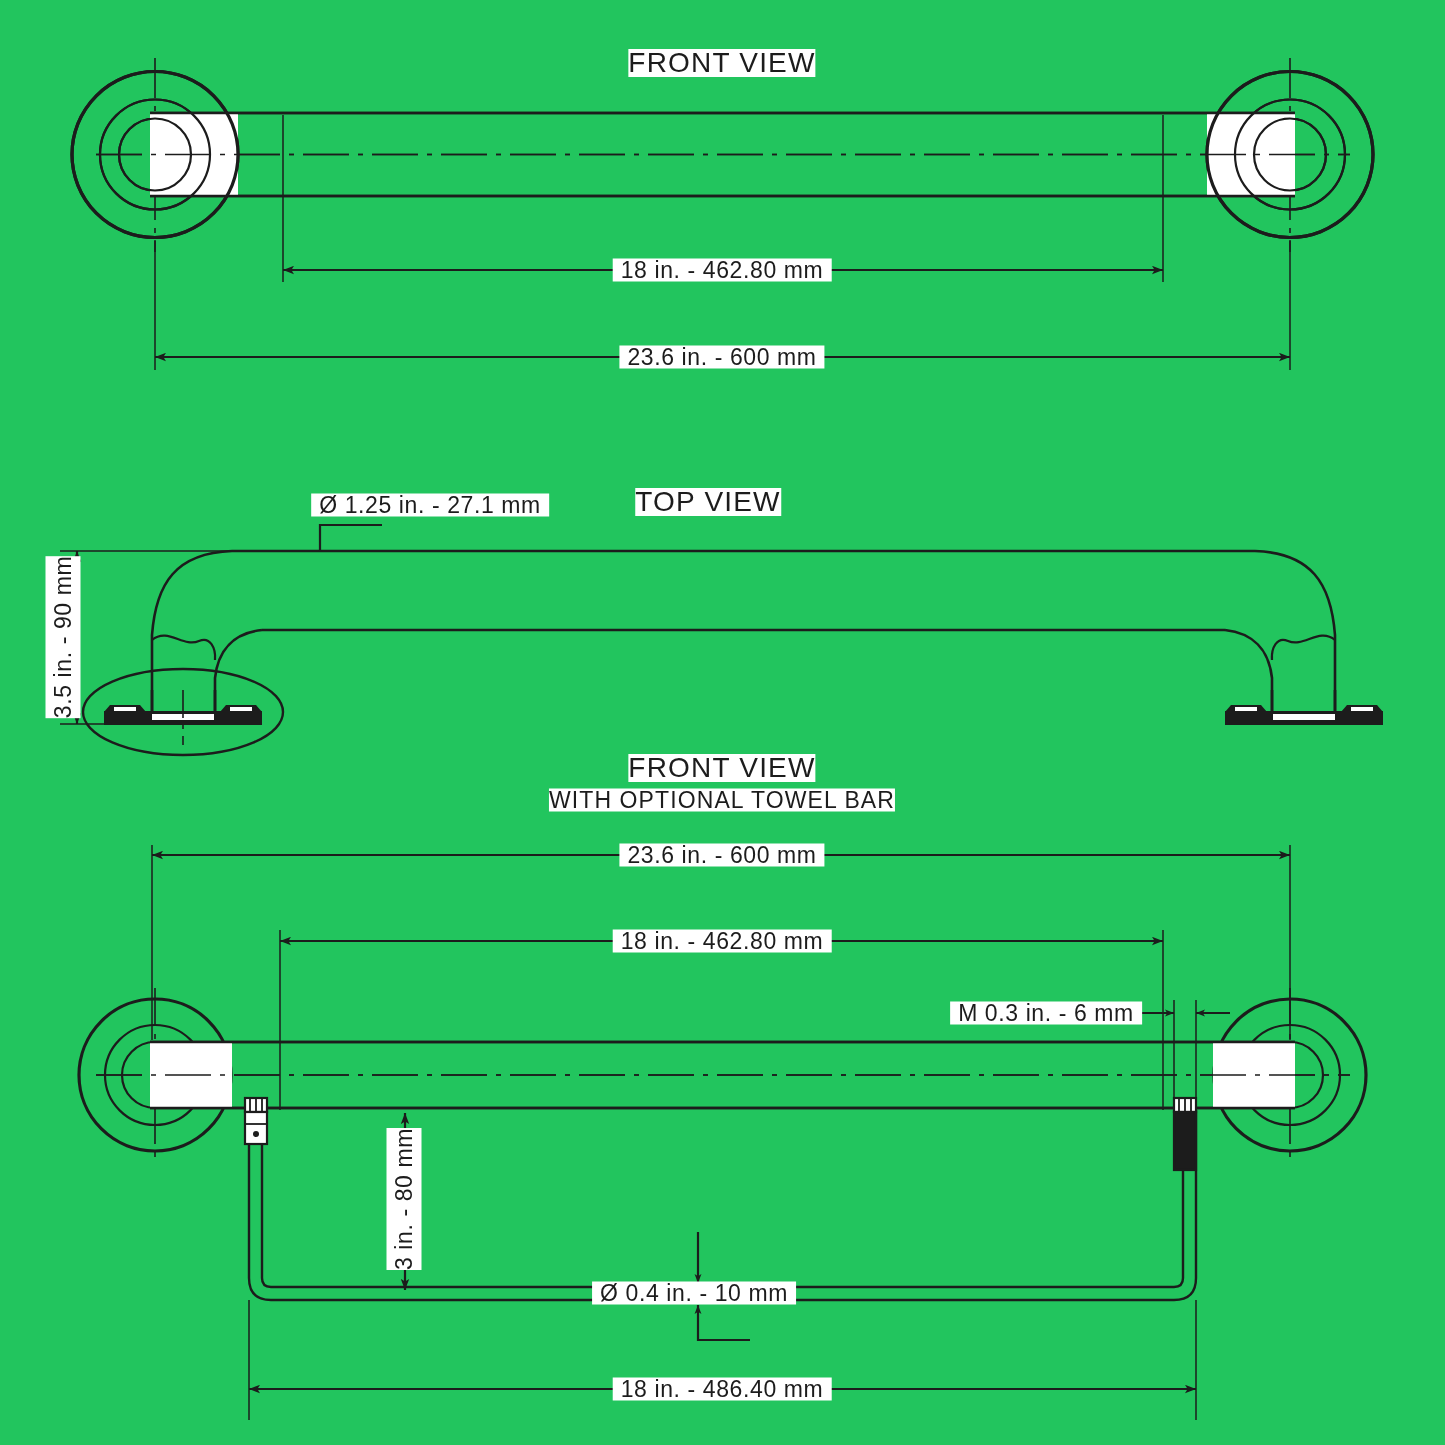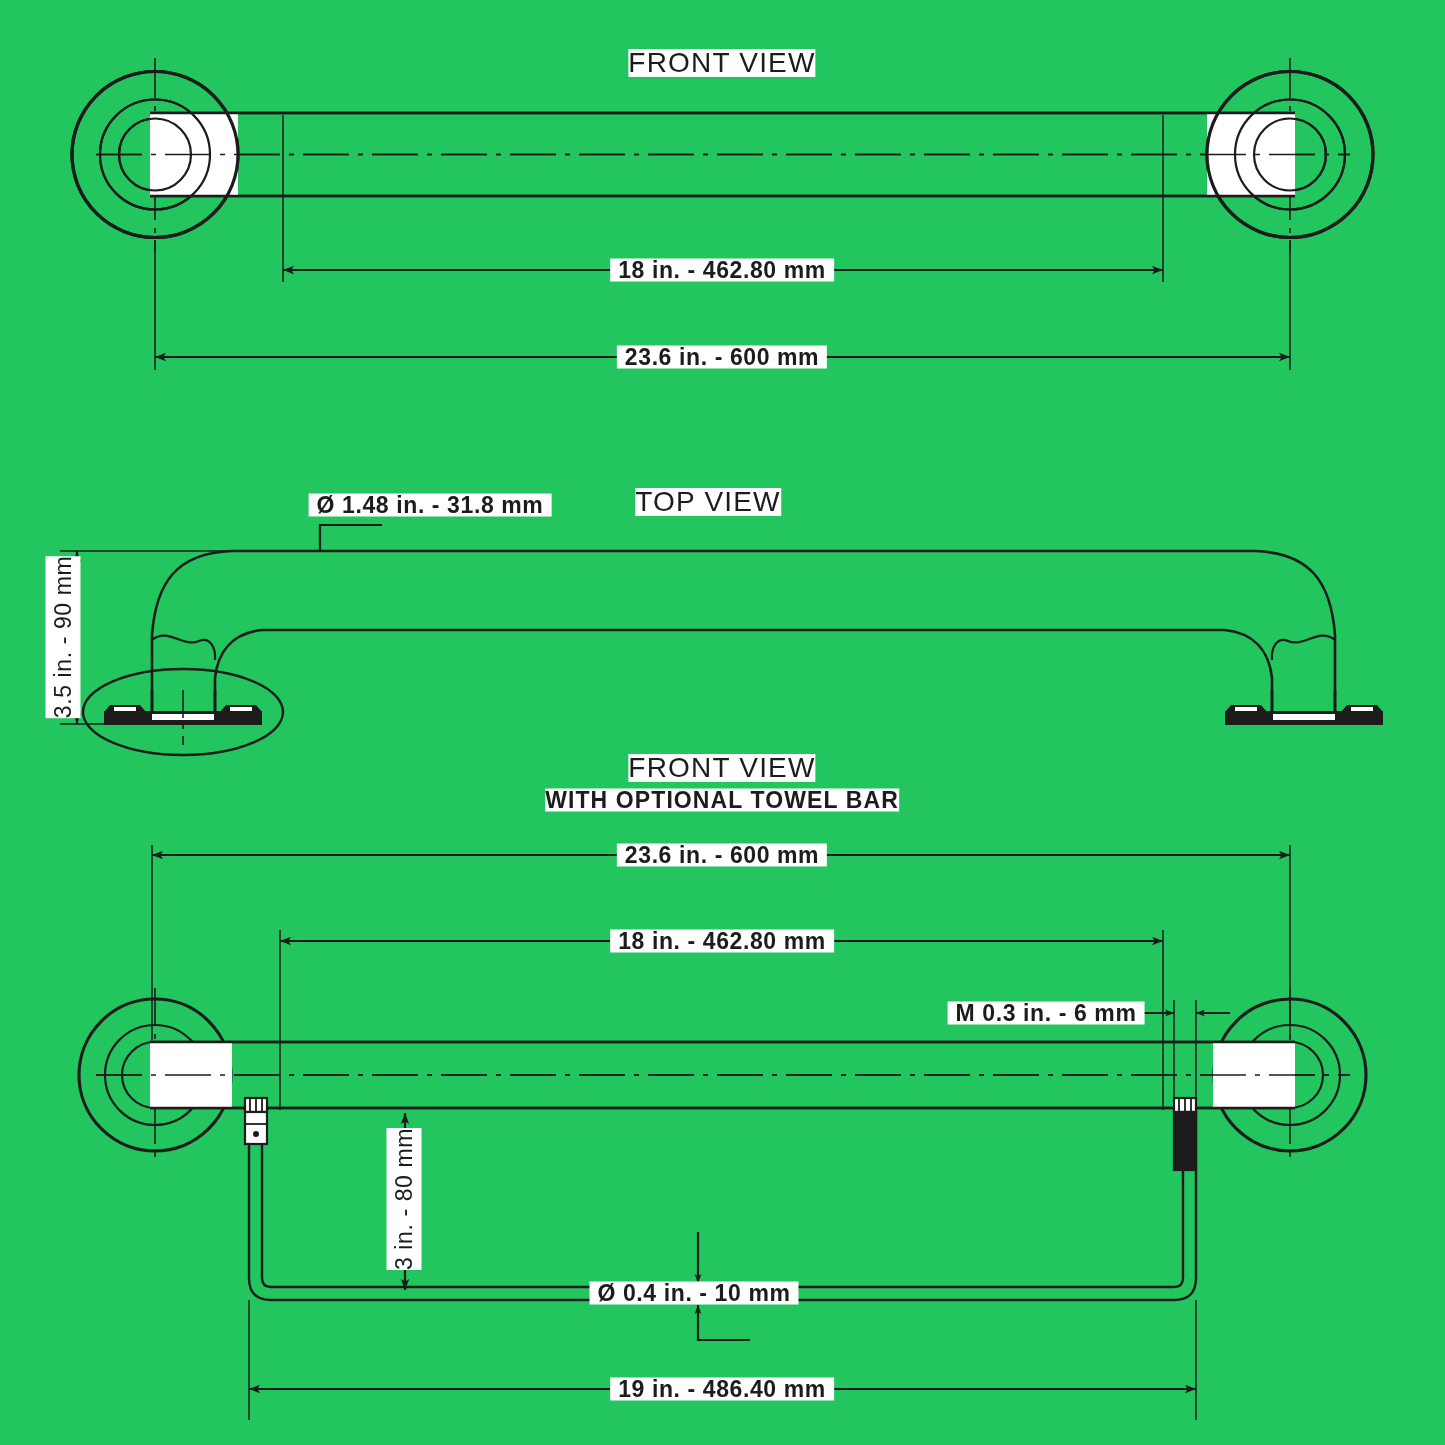--- a/index.html
+++ b/index.html
@@ -34,28 +34,28 @@
     line-height: 1;
   }
   .view-title {
     font-size: 28px;
     letter-spacing: 1.2px;
     font-weight: 400;
   }
   .view-subtitle {
     font-size: 23px;
     letter-spacing: 1.1px;
-    font-weight: 700;
+    font-weight: 400;
     text-align: right;
   }
   .dim-text {
     font-size: 23px;
     letter-spacing: 0.6px;
     padding: 0 8px;
-    font-weight: 700;
+    font-weight: 400;
   }
   .dim-text-v {
     font-size: 23px;
     letter-spacing: 0.6px;
     padding: 6px 0;
     font-weight: 400;
     transform-origin: 50% 50%;
   }
   .rot-90ccw { transform: translate(-50%, -50%) rotate(-90deg); }
   .centered { transform: translate(-50%, -50%); }
@@ -286,33 +286,33 @@
   </svg>
 
   <div class="lbl view-title centered" style="left:722px; top:63px;">FRONT VIEW</div>
 
   <div class="lbl dim-text centered" style="left:722px; top:270px;">18 in. - 462.80 mm</div>
 
   <div class="lbl dim-text centered" style="left:722px; top:357px;">23.6 in. - 600 mm</div>
 
   <div class="lbl view-title centered" style="left:708px; top:502px;">TOP VIEW</div>
 
-  <div class="lbl dim-text centered" style="left:430px; top:505px;">Ø 1.48 in. - 31.8 mm</div>
+  <div class="lbl dim-text centered" style="left:430px; top:505px;">Ø 1.25 in. - 27.1 mm</div>
 
   <div class="lbl dim-text-v rot-90ccw" style="left:63px; top:637px;">3.5 in. - 90 mm</div>
 
   <div class="lbl view-title centered" style="left:722px; top:768px;">FRONT VIEW</div>
 
   <div class="lbl view-subtitle centered" style="left:722px; top:800px;">WITH OPTIONAL TOWEL BAR</div>
 
   <div class="lbl dim-text centered" style="left:722px; top:855px;">23.6 in. - 600 mm</div>
 
   <div class="lbl dim-text centered" style="left:722px; top:941px;">18 in. - 462.80 mm</div>
 
   <div class="lbl dim-text centered" style="left:1046px; top:1013px;">M 0.3 in. - 6 mm</div>
 
   <div class="lbl dim-text-v rot-90ccw" style="left:404px; top:1199px;">3 in. - 80 mm</div>
 
   <div class="lbl dim-text centered" style="left:694px; top:1293px;">Ø 0.4 in. - 10 mm</div>
 
-  <div class="lbl dim-text centered" style="left:722px; top:1389px;">19 in. - 486.40 mm</div>
+  <div class="lbl dim-text centered" style="left:722px; top:1389px;">18 in. - 486.40 mm</div>
 
 </div>
 
 </body></html>

